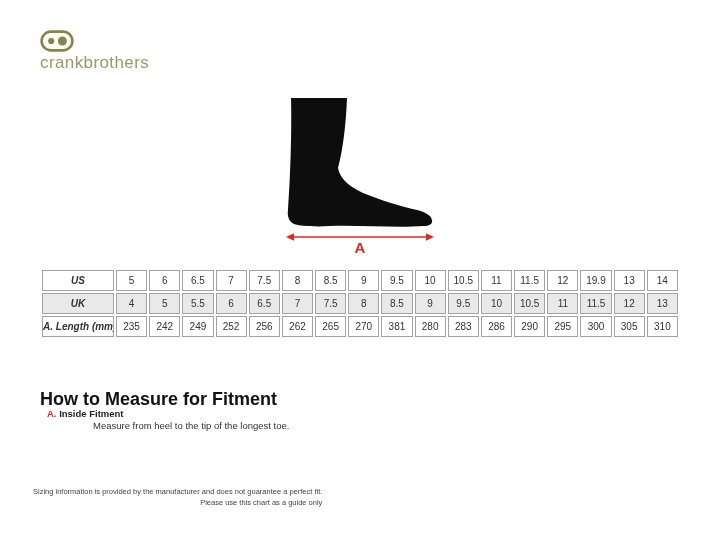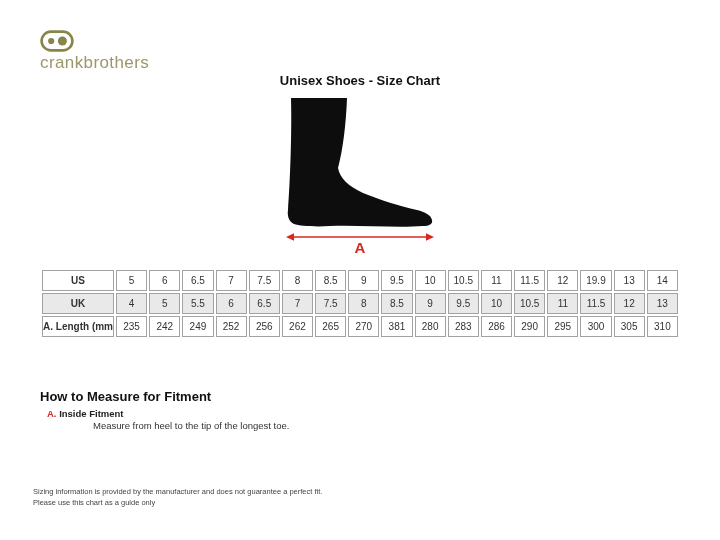--- a/index.html
+++ b/index.html
@@ -29,62 +29,61 @@
   
   .size-table-wrap { position:absolute; left:40px; top:268px; width:640px; }
   table.size-table {
     width:640px; table-layout:fixed; border-collapse:separate; border-spacing:2px;
   }
   table.size-table th, table.size-table td {
     border:1px solid #a2a2a2; background:#ffffff; height:19px; padding:0;
     text-align:center; vertical-align:middle; font-size:10px; color:#333;
     overflow:hidden; white-space:nowrap;
   }
-  table.size-table th { font-weight:bold; }
+  table.size-table th { font-weight:bold;font-style:italic; }
   table.size-table tr:nth-child(even) th,
   table.size-table tr:nth-child(even) td { background:#e9e9e9; }
 
   
   .measure-heading {
     position:absolute; left:40px; top:389px;
-    font-size:13px; font-weight:bold; color:#111;
+    font-size:18px; font-weight:bold; color:#111;
   }
   .measure-item-title {
     position:absolute; left:47px; top:408px;
     font-size:9.5px; font-weight:bold; color:#222;
   }
   .measure-item-title .key { color:#d92a21; }
   .measure-item-desc {
     position:absolute; left:47px; top:420px;
     font-size:9.5px; color:#333;padding-left:46px;
   }
 
   
   .footer-note {
     position:absolute; left:33px; top:487px;
-    font-size:7.5px; line-height:10.5px; color:#444;
+    font-size:7.5px; line-height:10.5px; color:#444;text-align:right;
   }
 </style>
 </head>
 <body>
 
 <div class="page">
 
   <div class="brand">
     <div class="icon-wrap">
       <svg width="34" height="22" viewBox="0 0 34 22">
         <rect x="1.6" y="1.6" width="30.8" height="18.8" rx="9.4" fill="none" stroke="#87854a" stroke-width="2.6"></rect>
         <circle cx="11.2" cy="11" r="3.1" fill="#87854a"></circle>
         <circle cx="22.4" cy="11" r="4.5" fill="#87854a"></circle>
       </svg>
     </div>
     <div class="name">crankbrothers</div>
   </div>
 
-  <div class="page-title">Unisex Shoes - Size Chart</div>
 
   <div class="foot-figure">
     <svg width="150" height="150" viewBox="0 0 150 150">
       <path d="M 6,4
                L 62,4
                C 61,30 58,55 53,74
                C 55,84 63,92 78,99
                C 95,106 115,112 132,116
                C 140,118 146,121 147,126
                C 148,130 144,132 138,132

